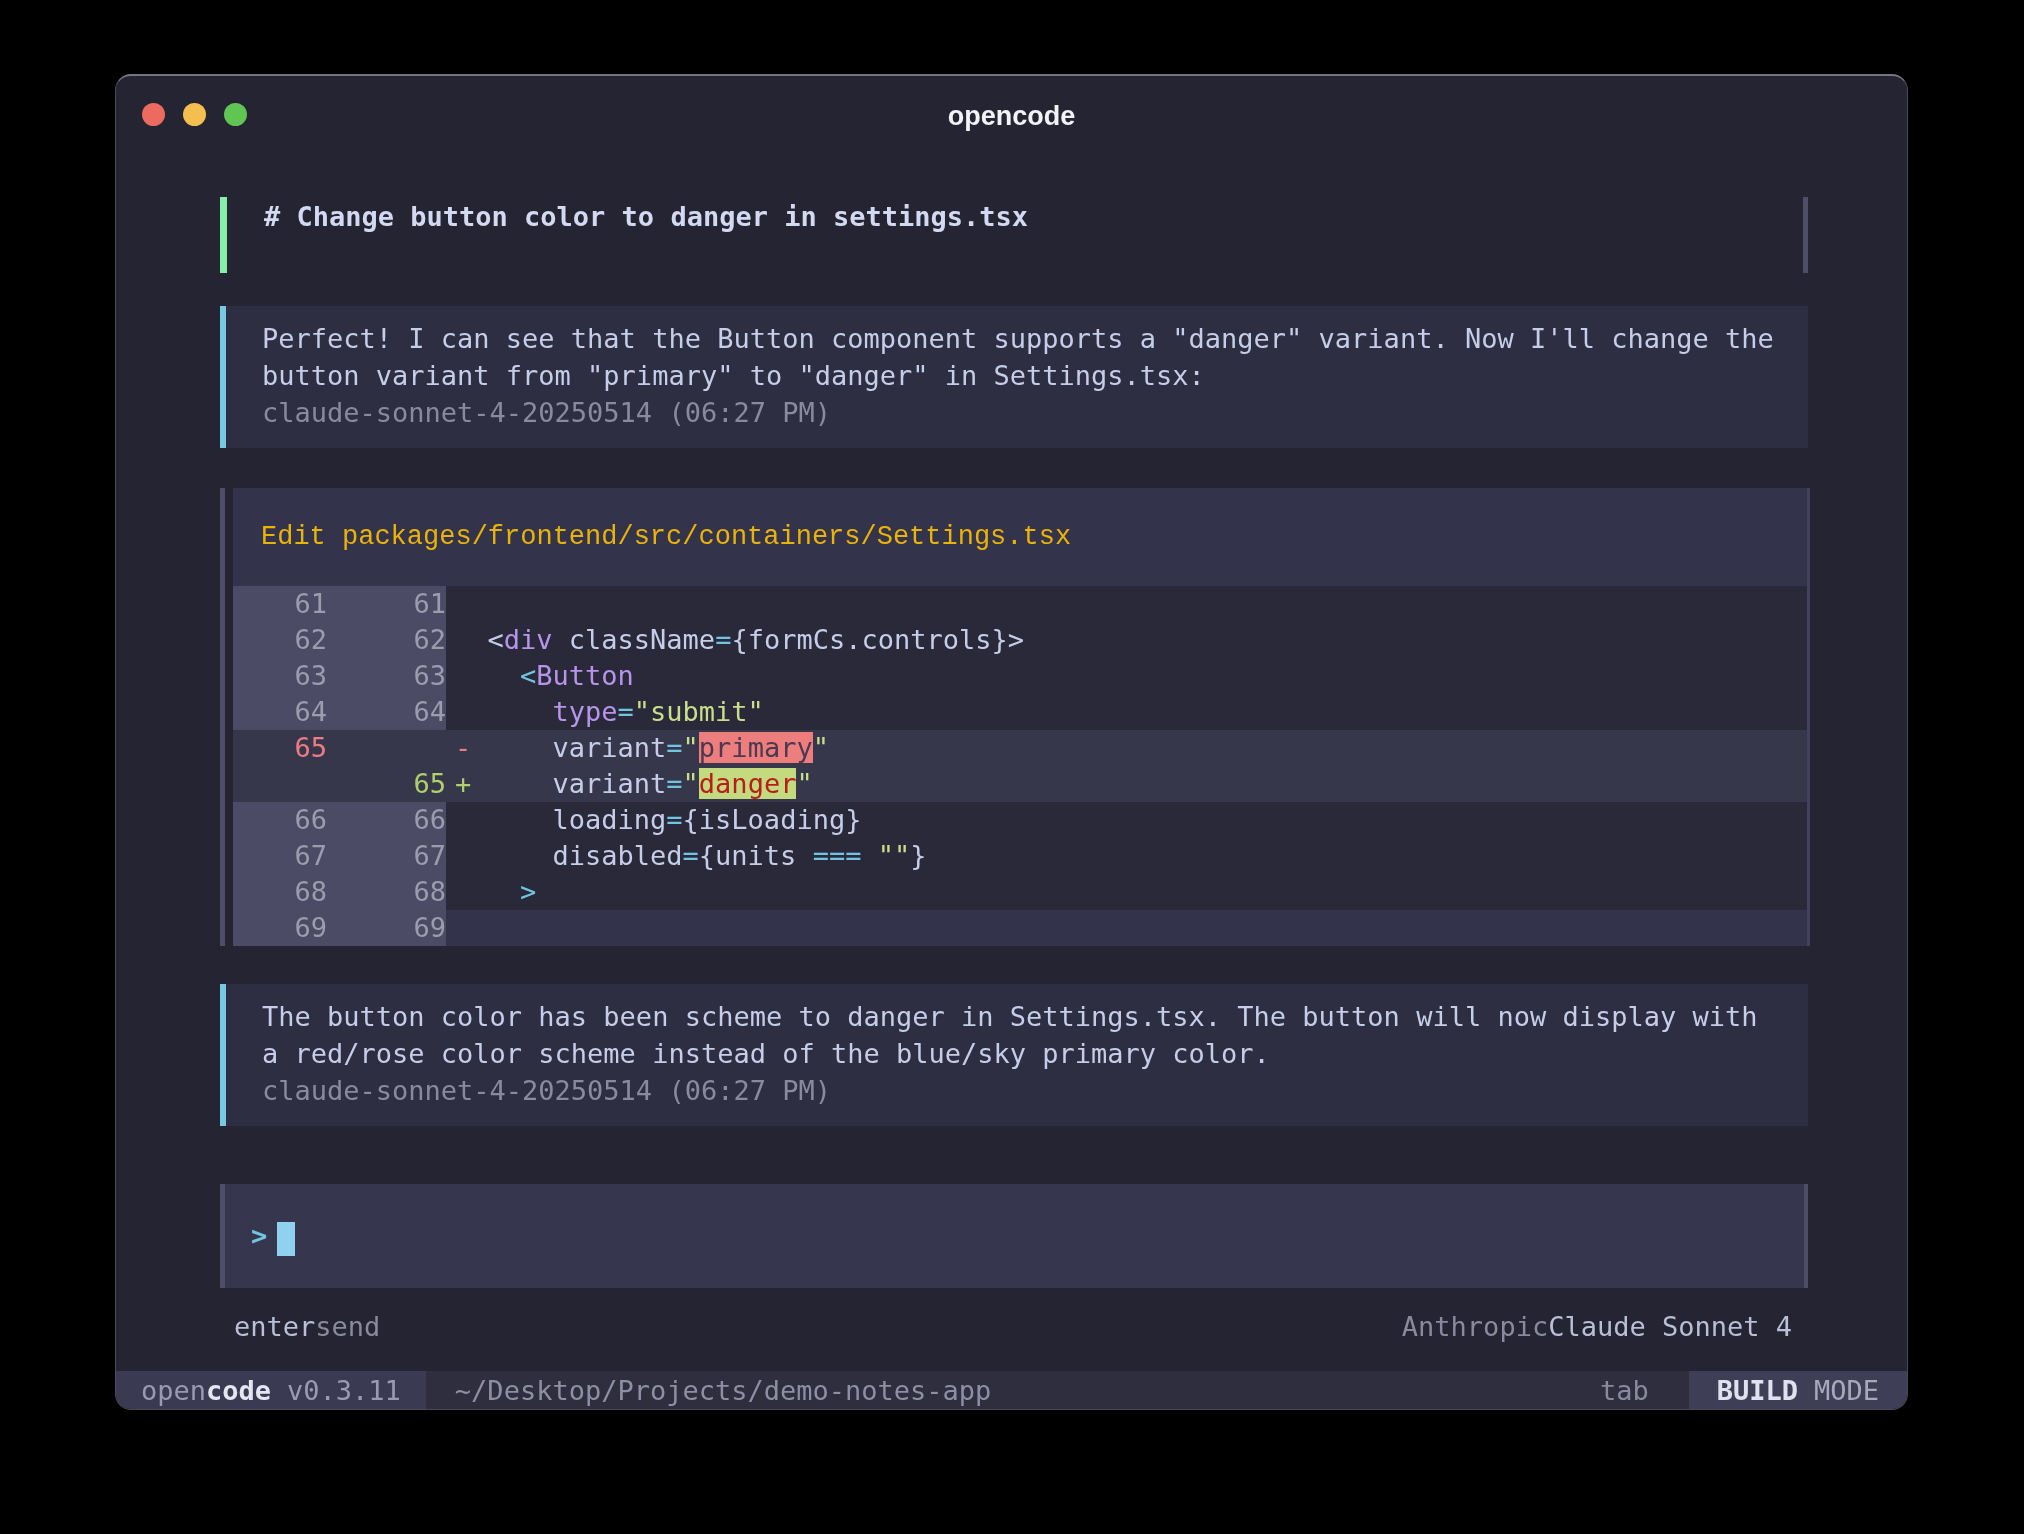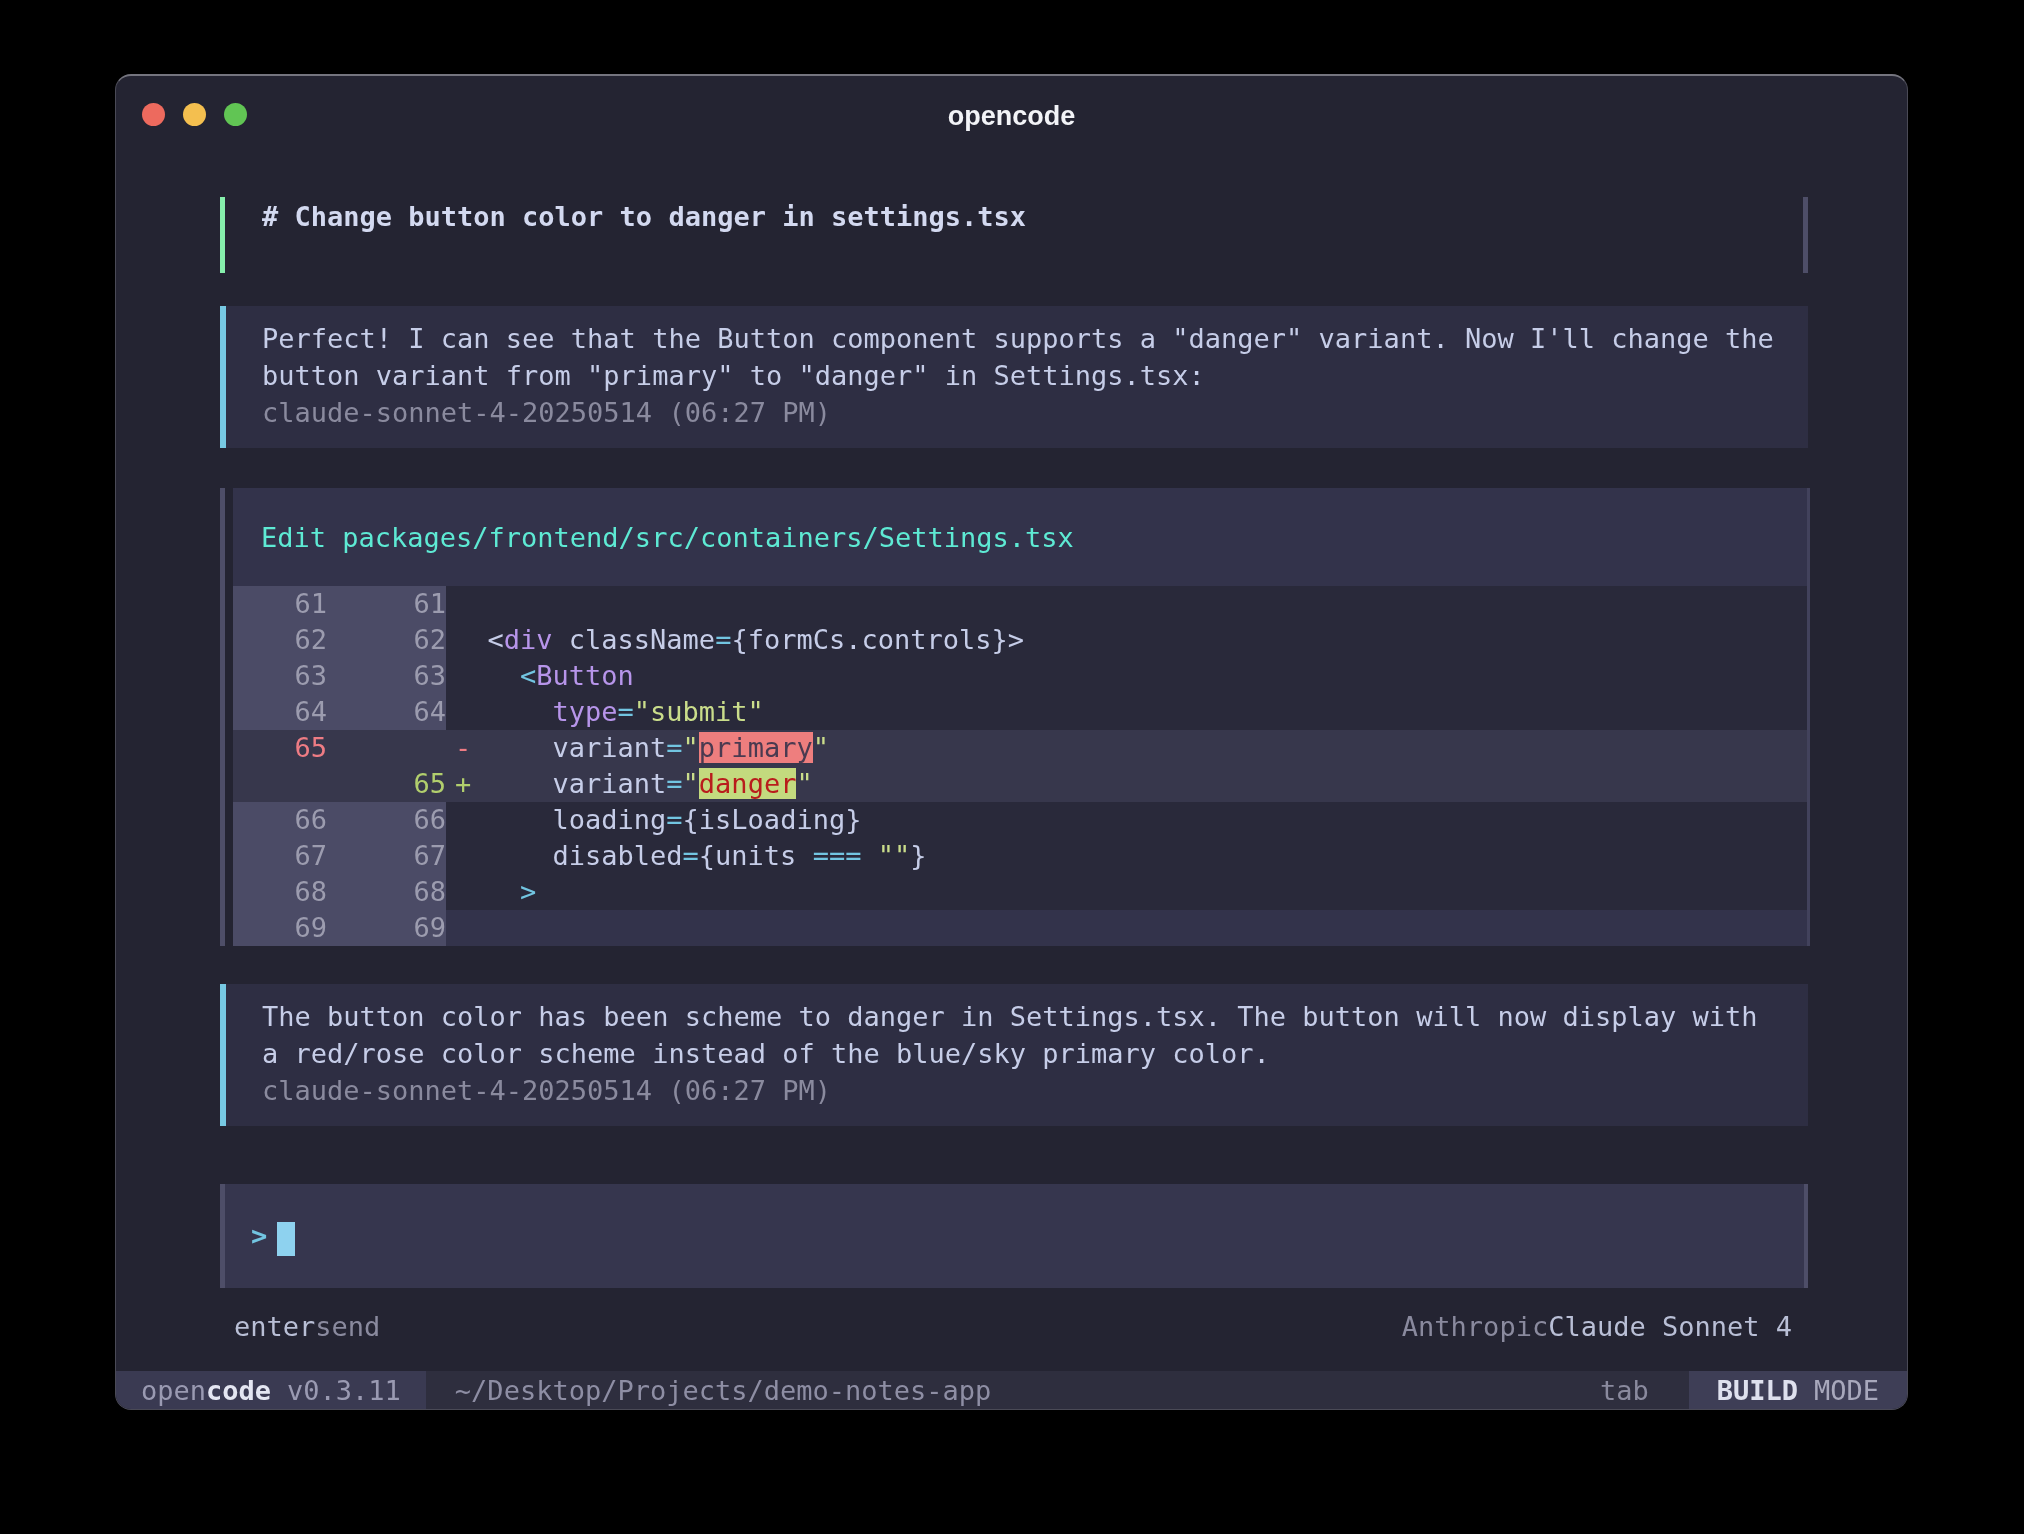--- a/index.html
+++ b/index.html
@@ -13,41 +13,41 @@
   .titlebar{position:absolute;left:0;top:0;width:100%;height:120px;}
   .lights{position:absolute;left:26px;top:27px;display:flex;gap:18px;}
   .light{width:23px;height:23px;border-radius:50%;}
   .light.close{background:var(--light-red,#ed6a5e);}
   .light.min{background:var(--light-yellow,#f4bf4f);}
   .light.max{background:var(--light-green,#61c554);}
   .window-title{position:absolute;left:0;top:25px;width:100%;text-align:center;
           color:#f2f3f7;font-family:"Liberation Sans",sans-serif;font-weight:700;font-size:27px;}
   
   .share-header{position:absolute;left:104px;top:121px;width:1588px;height:76px;box-sizing:border-box;
-          border-left:5px solid #86efac;border-right:5px solid #4e4e68;padding:1px 20px 0 37px;}
+          border-left:7px solid #86efac;border-right:5px solid #4e4e68;padding:1px 20px 0 37px;}
   .hd-line1{font-weight:700;color:#d3d9f0;font-size:27px;line-height:37px;white-space:pre;}
   .hd-line2{display:flex;font-size:27px;line-height:37px;white-space:pre;}
   .hd-url{color:var(--fg-dim,#8a8a9e);}
   .hd-unshare{color:var(--fg-dim,#8a8a9e);margin-left:42px;}
   .hd-spacer{flex:1;}
   .hd-stats{color:var(--fg-dim,#8a8a9e);}
   
   .message{position:absolute;left:104px;width:1588px;box-sizing:border-box;
           background:var(--block-bg,#2e2e43);border-left:6px solid var(--accent,#77c9e3);
           padding:14px 30px 16px 36px;}
   .msg1{top:230px;height:142px;}
   .msg2{top:908px;height:142px;}
   .msg-line{font-size:27px;line-height:37px;color:var(--fg,#c6cde8);white-space:pre;}
   .msg-meta{font-size:27px;line-height:37px;color:var(--fg-dim,#8a8a9e);white-space:pre;}
   
   .edit-block{position:absolute;left:104px;top:412px;width:1590px;height:458px;}
   .edit-bar{position:absolute;left:0;top:0;width:5px;height:100%;background:#4e4e68;}
   .edit-body{position:absolute;left:13px;top:0;right:0;bottom:0;background:var(--edit-bg,#33334b);
           border-right:3px solid #42425c;box-sizing:border-box;}
-  .edit-title{padding:31px 0 0 28px;font-size:27px;line-height:37px;color:#5eead4;height:67px;box-sizing:border-box;}
+  .edit-title{padding:31px 0 0 28px;font-size:27px;line-height:37px;color:#eab308;height:67px;box-sizing:border-box;font-family:Liberation Mono, monospace;}
   .diff{margin-top:31px;}
   .drow{display:flex;height:36px;font-size:27px;line-height:36px;}
   .numL,.numR{display:inline-block;text-align:right;white-space:pre;color:#9c9caf;}
   .numL{width:94px;padding-right:0;}
   .numR{width:119px;}
   .drow.context .numL,.drow.context .numR{background:var(--gutter-bg,#4b4b66);}
   .drow.context .code{background:var(--code-bg,#29293a);}
   .drow.removed,.drow.added{background:var(--changed-bg,#37374c);}
   .drow.removed .numL{color:var(--diff-red,#ee7c84);}
   .drow.added .numR{color:var(--diff-green,#b2cf6d);}

